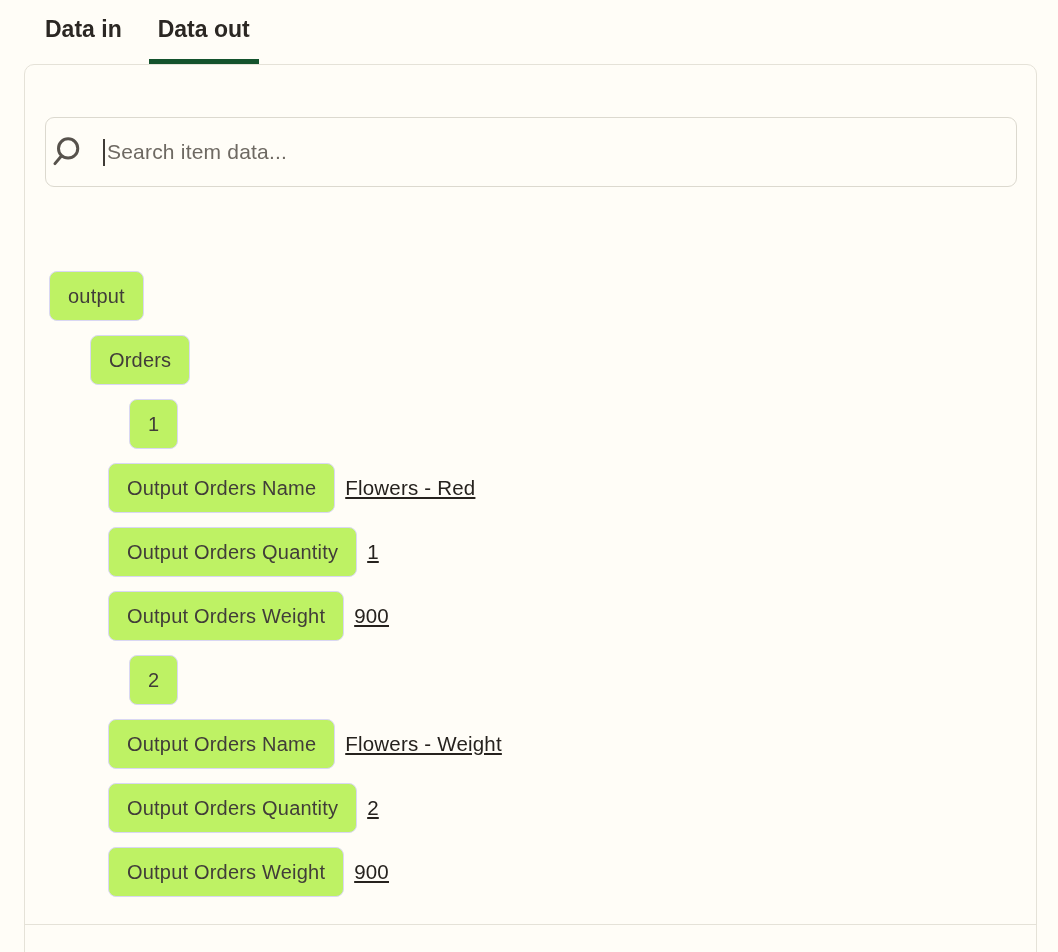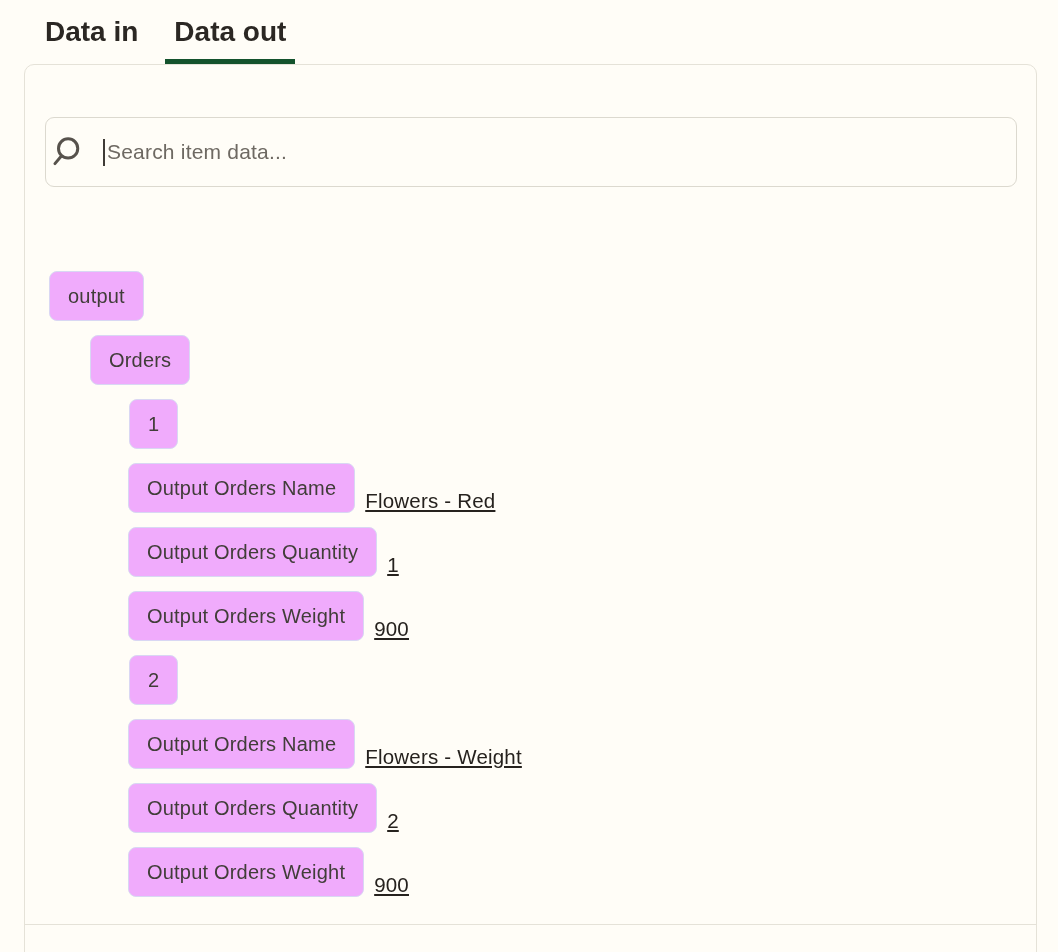--- a/index.html
+++ b/index.html
@@ -11,21 +11,21 @@
   }
   
   .tabs {
     display:flex;
     gap:18px;
     padding-left:36px;
     padding-top:16px;
     height:64px;
   }
   .tab {
-    font-size:28px;
+    font-size:23px;
     font-weight:700;
     color:#2B2723;
     padding:0 9px;
     height:48px;
     cursor:pointer;
   }
   .tab.active { border-bottom:5px solid #14532d; }
   
   .panel {
     margin-left:24px;
@@ -65,23 +65,23 @@
     margin-left:2px;
     letter-spacing:0.2px;
   }
   .searchbar input::placeholder { color:#6E6962; opacity:1; }
   
   .tree { margin:84px 0 0 24px; }
   .row { display:flex; align-items:center; margin-bottom:14px; }
   .row.gap-lg { margin-top:12px; }
   .indent-1 { margin-left:41px; }
   .indent-2 { margin-left:80px; }
-  .indent-3 { margin-left:79px;align-items:flex-end; }
+  .indent-3 { margin-left:59px; }
   .pill {
-    background:#f0abfc;
+    background:#bef264;
     border:1.5px solid #D9D7F3;
     border-radius:8px;
     height:50px;
     display:inline-flex;
     align-items:center;
     padding:0 18px;
     font-size:20px;
     letter-spacing:0.2px;
     color:#413D39;
     cursor:pointer;

